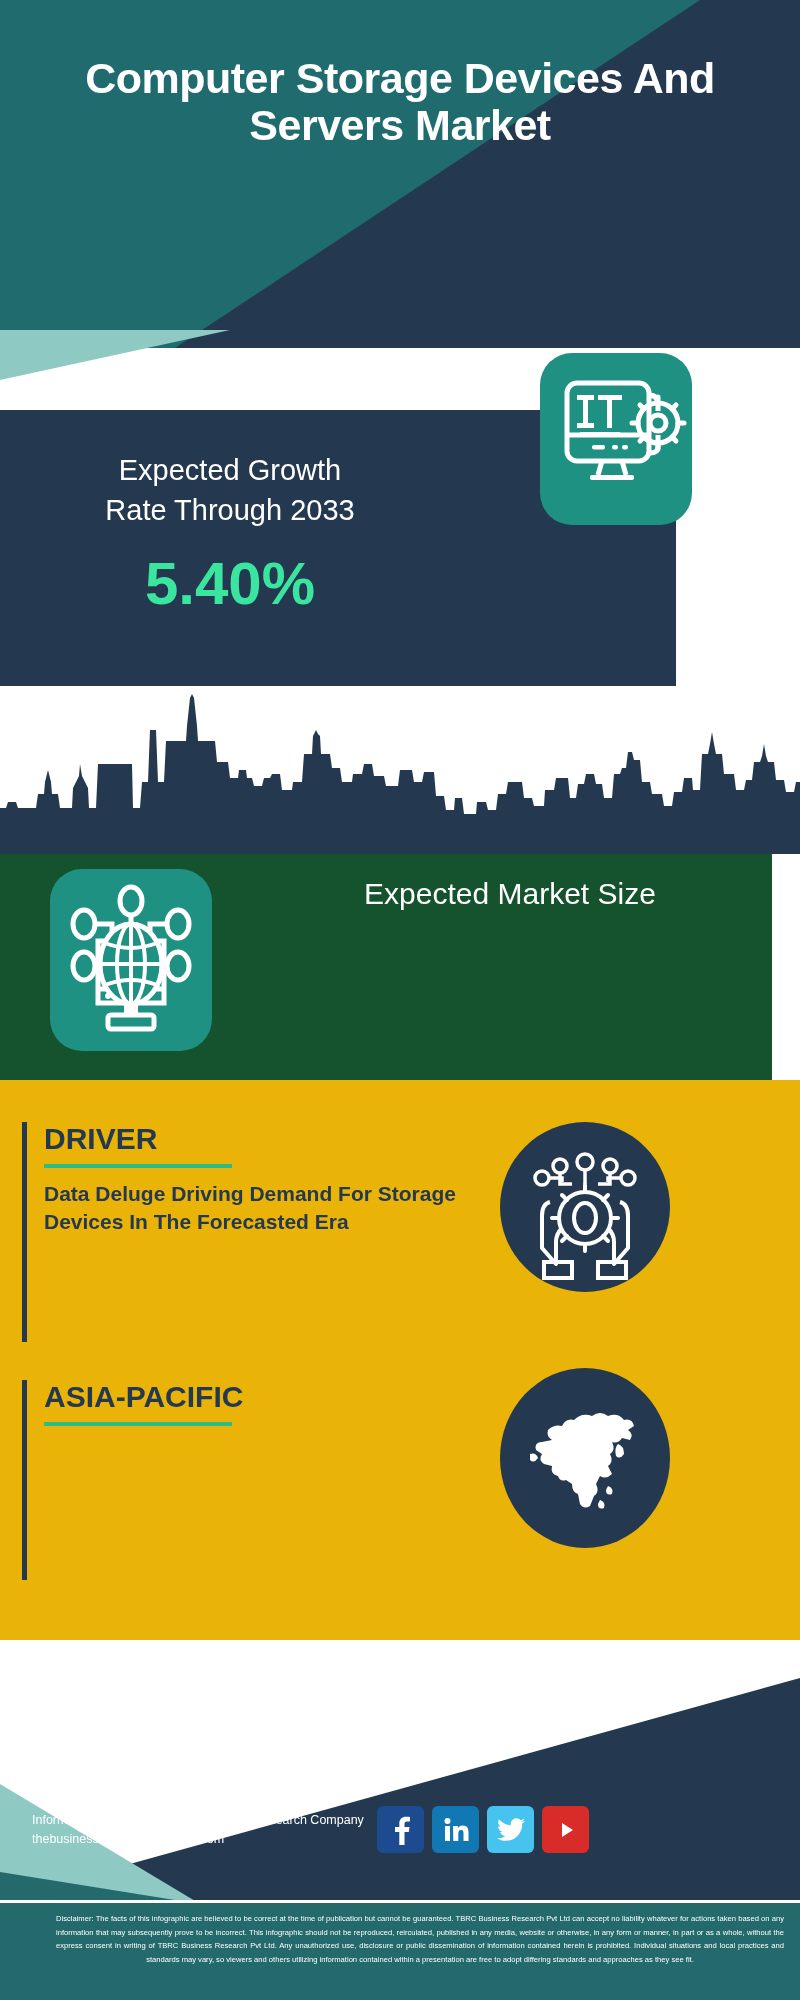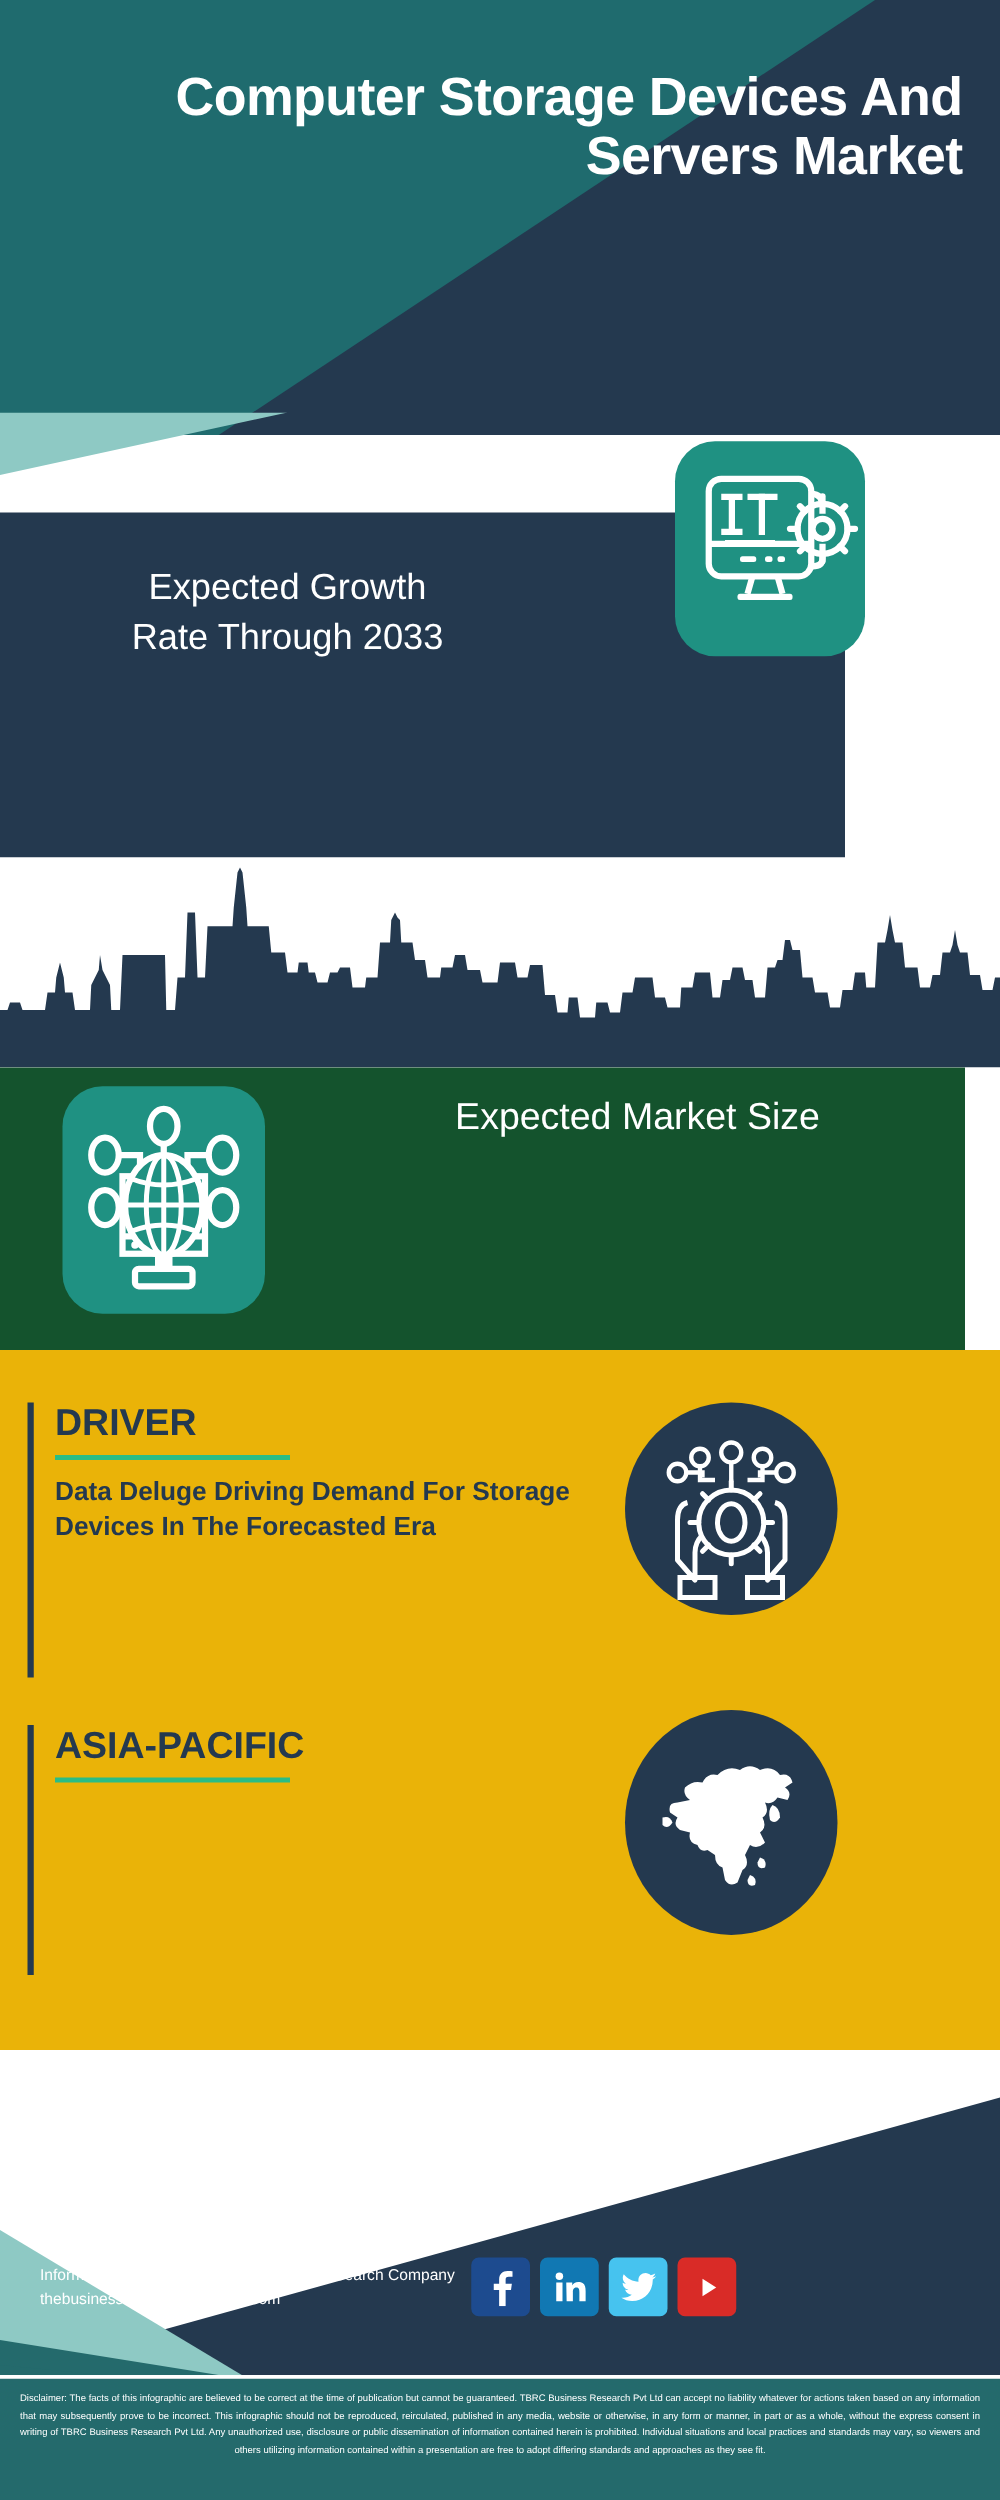--- a/index.html
+++ b/index.html
@@ -15,27 +15,27 @@
   
   .header{
     position:absolute;left:0;top:0;width:800px;height:348px;
     background:#1f6b6e;overflow:hidden;
   }
   .header-diag{
     position:absolute;left:0;top:0;width:800px;height:348px;
   }
   .header-title{
     position:absolute;left:0;top:55px;width:800px;
-    text-align:right;
+    text-align:center;
     color:#ffffff;
     font-size:43px;
     line-height:47px;
     font-weight:bold;
     letter-spacing:-0.5px;
-    padding:0 30px;
+    padding:0 84px;
     box-sizing:border-box;
     z-index:3;
   }
   .header-ltri{
     position:absolute;left:0;top:330px;width:230px;height:50px;
     z-index:4;
   }
 
   
   .white-band{
@@ -129,20 +129,21 @@
   }
   .s-fb{background:#1d4b8f;}
   .s-li{background:#1178b3;}
   .s-tw{background:#46c3ef;}
   .s-yt{background:#d92b27;}
   .disclaimer-wrap{
     position:absolute;left:0;top:1900px;width:800px;height:100px;
     background:#246a6c;z-index:7;
     border-top:3px solid #ffffff;
     box-sizing:border-box;
+    padding-left:40px;
   }
   .disclaimer{
     color:#ffffff;font-size:7.6px;line-height:13.5px;
     text-align:justify;text-align-last:center;
     padding:9px 16px 0 16px;
   }
 </style>
 </head>
 <body>
 
@@ -156,20 +157,21 @@
   </div>
   <svg class="header-ltri" width="230" height="50" viewBox="0 0 230 50">
     <polygon points="0,0 0,50 230,0" fill="#8ec9c4"></polygon>
   </svg>
   <div class="white-band"></div>
 
   <div class="growth">
     <div class="growth-left">
       <div class="growth-label">Expected Growth</div>
       <div class="growth-label">Rate Through 2033</div>
+      <div class="growth-value">5.40%</div>
     </div>
   </div>
   <div class="icon-tile tile-it">
     <svg width="152" height="172" viewBox="0 0 152 172">
 
       <rect x="27" y="30" width="82" height="78" rx="10" ry="10" fill="none" stroke="#ffffff" stroke-width="5"></rect>
 
       <line x1="27" y1="82" x2="109" y2="82" stroke="#ffffff" stroke-width="5"></line>
 
       <rect x="43" y="44" width="5" height="28" fill="#ffffff"></rect>

